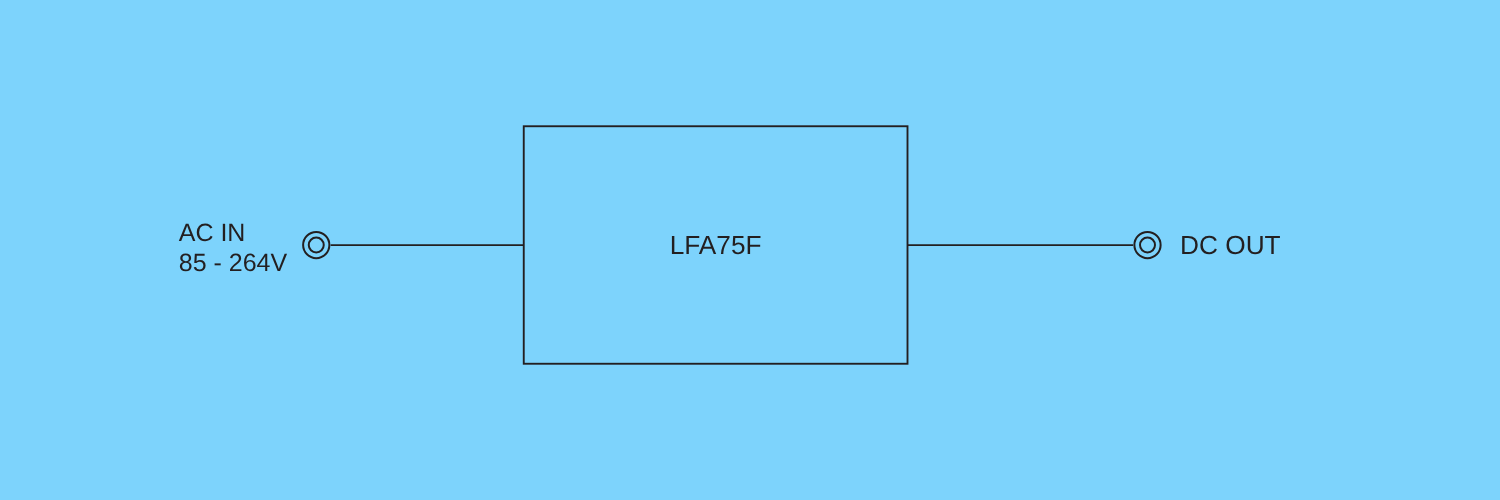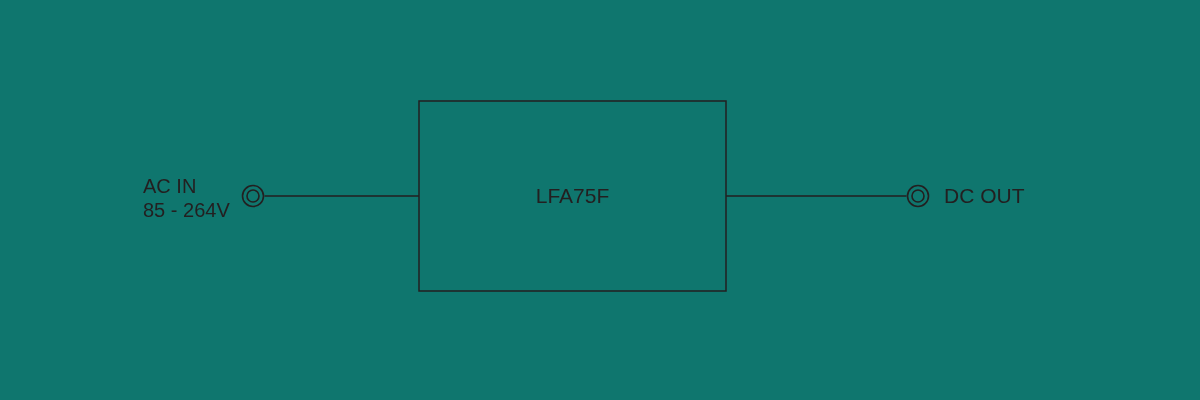--- a/index.html
+++ b/index.html
@@ -4,21 +4,21 @@
 <style>
   html, body {
     margin: 0;
     padding: 0;
     background: #ffffff;
   }
   .canvas {
     position: relative;
     width: 1200px;
     height: 400px;
-    background: #0f766e;
+    background: #7dd3fc;
     overflow: hidden;
     font-family: "Liberation Sans", sans-serif;
   }
   svg text {
     fill: #231f20;
     font-family: "Liberation Sans", sans-serif;
   }
   .label {
     font-size: 20px;
   }

